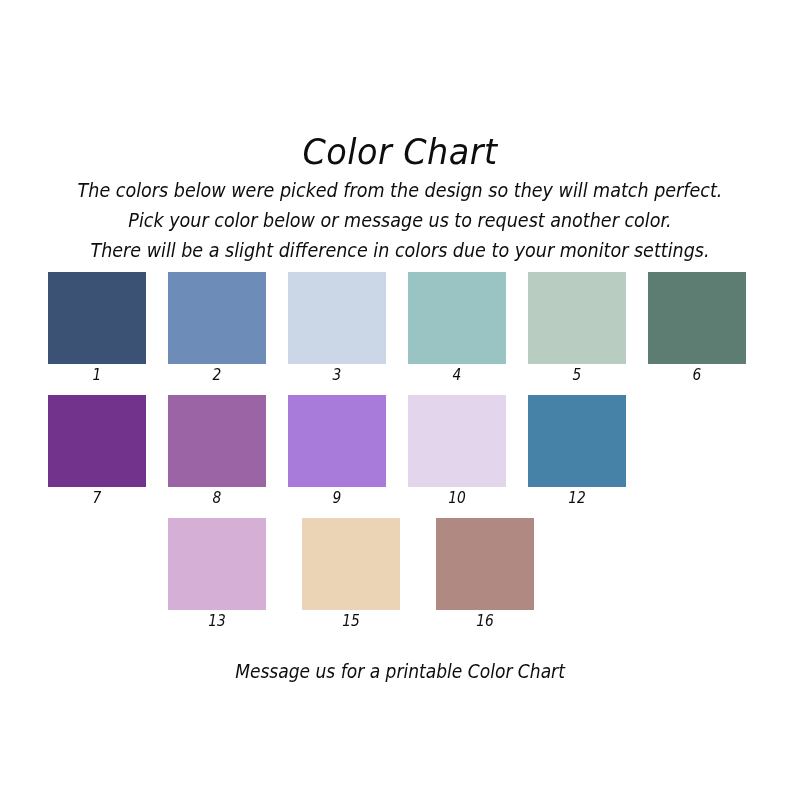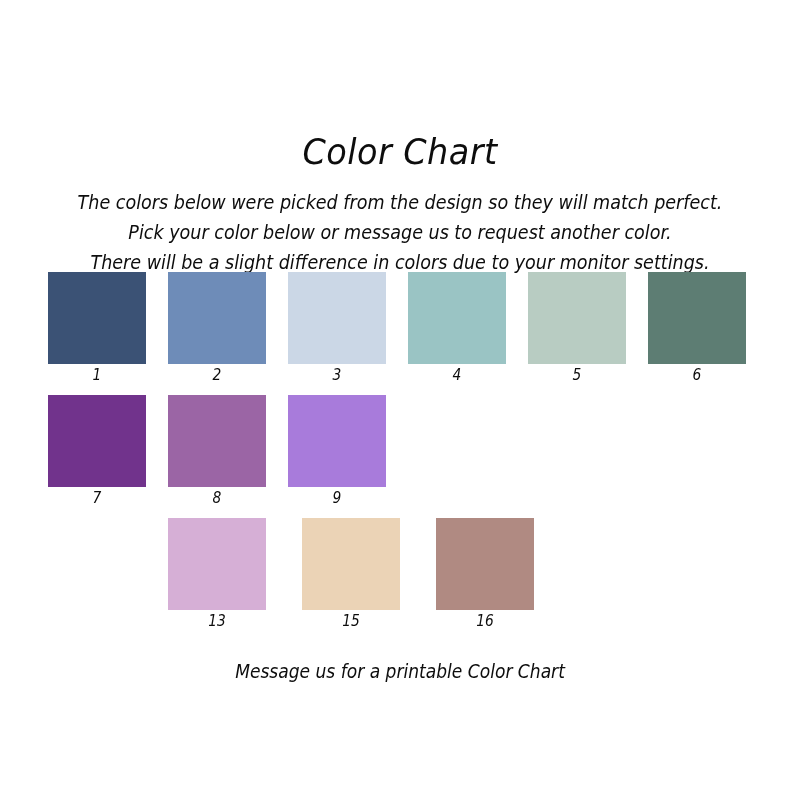--- a/index.html
+++ b/index.html
@@ -39,21 +39,21 @@
     font-weight: 400;
     font-size: 36px;
     line-height: 40px;
     letter-spacing: 0.5px;
     color: #0d0d0d;
     margin: 0;
     transform: scaleX(0.93);
   }
 
   .subtitle-group {
-    margin-top: 16px;
+    margin-top: 4px;
   }
 
   .subtitle {
     font-family: "DejaVu Sans", sans-serif;
     font-style: italic;
     font-weight: 400;
     font-size: 19.5px;
     line-height: 30px;
     color: #0d0d0d;
     margin: 0;
@@ -175,20 +175,28 @@
           <div class="swatch-label">7</div>
         </div>
         <div class="swatch-cell">
           <div class="swatch-chip" title="#9b65a5" style="background-color: rgb(155, 101, 165);"></div>
           <div class="swatch-label">8</div>
         </div>
         <div class="swatch-cell">
           <div class="swatch-chip" title="#a87bdb" style="background-color: rgb(168, 123, 219);"></div>
           <div class="swatch-label">9</div>
         </div>
+        <div class="swatch-cell">
+          <div class="swatch-chip" title="#e3d5ec" style="background-color: rgb(227, 213, 236);"></div>
+          <div class="swatch-label">10</div>
+        </div>
+        <div class="swatch-cell">
+          <div class="swatch-chip" title="#4682a8" style="background-color: rgb(70, 130, 168);"></div>
+          <div class="swatch-label">12</div>
+        </div>
       </div>
       <div class="swatch-row row-offset">
         <div class="swatch-cell">
           <div class="swatch-chip" title="#d6afd6" style="background-color: rgb(214, 175, 214);"></div>
           <div class="swatch-label">13</div>
         </div>
         <div class="swatch-cell">
           <div class="swatch-chip" title="#ebd3b6" style="background-color: rgb(235, 211, 182);"></div>
           <div class="swatch-label">15</div>
         </div>

